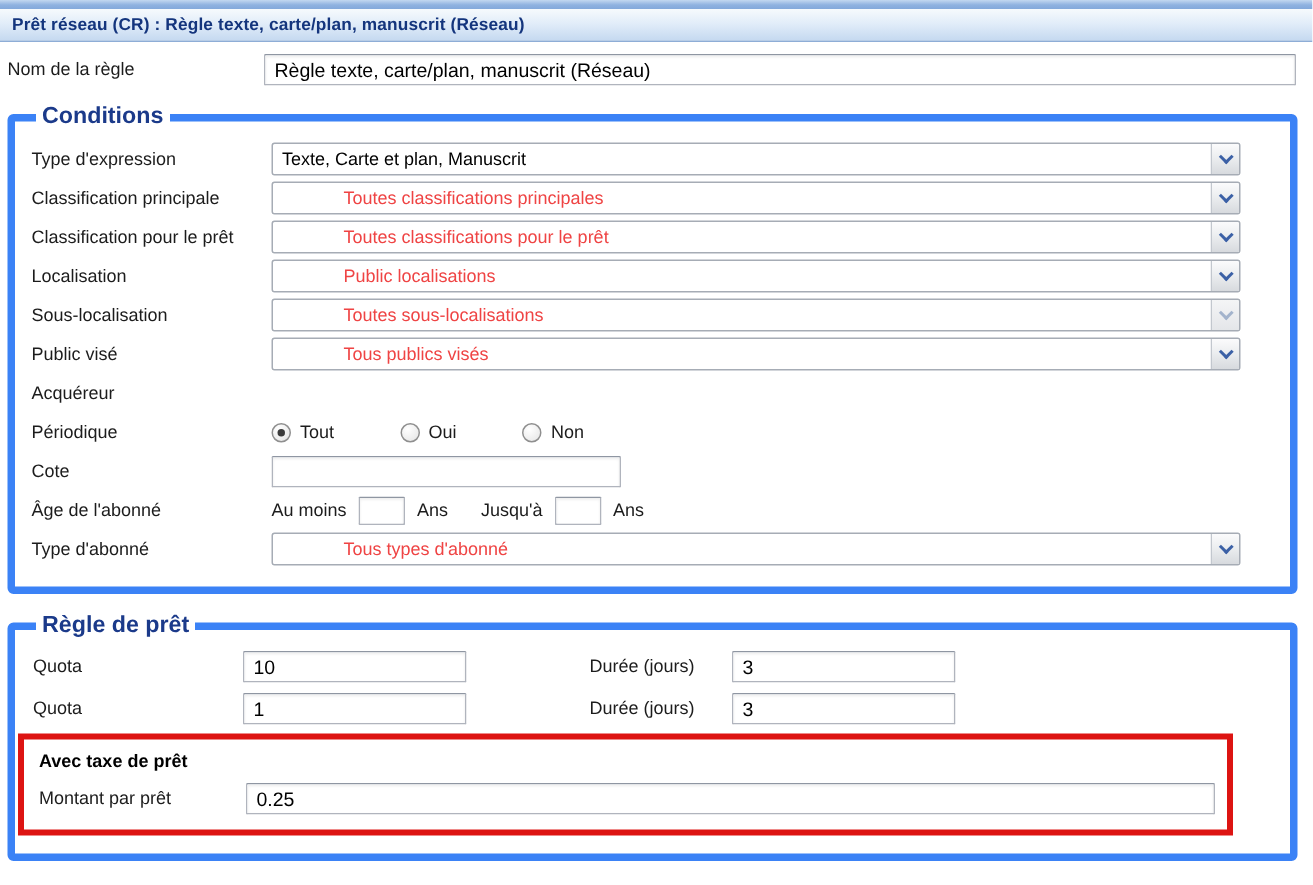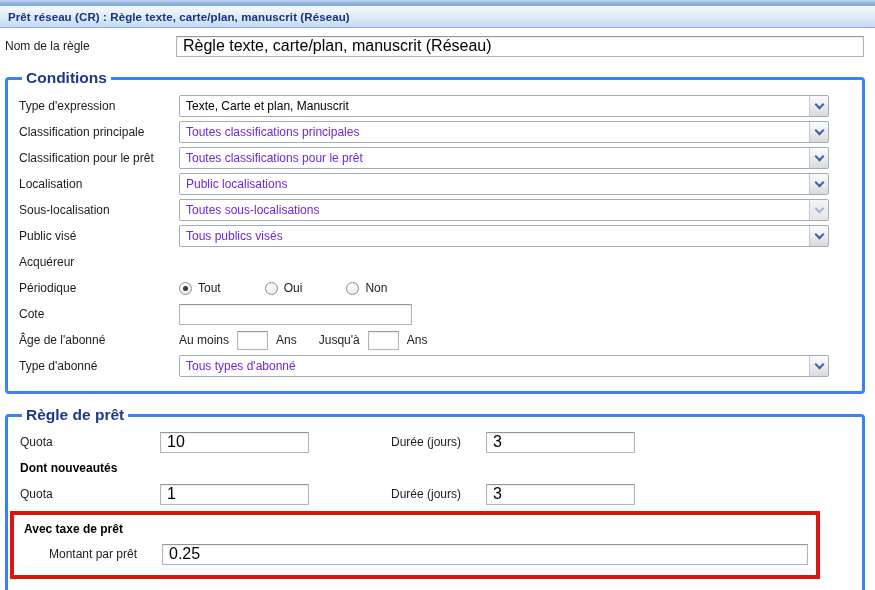--- a/index.html
+++ b/index.html
@@ -8,35 +8,35 @@
   
   .topstrip { height:6px; background:linear-gradient(180deg,#c3d8f0 0%,#8fb2e0 55%,#83a9db 100%); }
   .titlebar { height:22px; background:linear-gradient(180deg,#f6fafd 0%,#e2edf9 45%,#c5d9f0 100%); border-bottom:1px solid #8eadd6; display:flex; align-items:center; padding:0 8px; }
   .titlebar .title { font-weight:bold; font-size:11.5px; color:#14357d; letter-spacing:.1px; }
 
   
   .name-row { display:flex; align-items:center; margin:7px 11px 0 5px; height:22px; }
   .name-row .lbl { width:171px; flex:none; padding-left:0; }
   .lbl { color:#1c1c1c; }
 
-  .tin { height:21px; border:1px solid #b0b4bd; border-top-color:#8f96a2; border-radius:1px; background:#fff; box-shadow:inset 0 1px 2px rgba(0,0,0,.08); padding:2px 6px; font-family:"Liberation Sans", sans-serif; font-size:16px; color:#000; outline:none; }
+  .tin { height:21px; border:1px solid #b0b4bd; border-top-color:#8f96a2; border-radius:1px; background:#fff; box-shadow:inset 0 1px 2px rgba(0,0,0,.08); padding:2px 6px; font-family:"Liberation Sans", sans-serif; font-size:13px; color:#000; outline:none; }
   .grow { flex:1; }
 
   
-  fieldset { border:3px solid #3b82f6; border-radius:4px; margin:12px 10px 0 5px; padding:6px 33px 12px 6px; }
+  fieldset { border:5px solid #3b82f6; border-radius:4px; margin:12px 10px 0 5px; padding:6px 33px 12px 6px; }
   fieldset legend { color:#1b3a8a; font-weight:bold; font-size:15.5px; padding:0 4px; margin-left:8px; }
   fieldset.loan { padding:4px 33px 10px 6px; }
 
   .row { display:flex; align-items:center; height:26px; }
   .row .lbl { width:165px; flex:none; padding-left:5px; }
 
   
   .combo { flex:1; height:22px; border:1px solid #a6acb5; border-radius:2px; background:#fff; display:flex; align-items:stretch; cursor:default;gap:34px; }
   .combo .val { flex:1; padding:3px 6px 0 6px; white-space:nowrap; overflow:hidden; color:#000; }
-  .combo.muted .val, .combo.disabled .val { color:#6d28d9; }
+  .combo.muted .val, .combo.disabled .val { color:#ef4444;margin-left:41px; }
   .combo .btn { width:19px; flex:none; border-left:1px solid #c2c7ce; background:linear-gradient(180deg,#fbfbfc 0%,#eceef0 45%,#d7dade 100%); display:flex; align-items:center; justify-content:center; border-radius:0 1px 1px 0; }
   .chev { width:7px; height:7px; border-right:2px solid #3c61a6; border-bottom:2px solid #3c61a6; transform:rotate(45deg); margin-top:-3px; }
   .combo.disabled .chev { border-color:#a3b3cc; }
   .combo.disabled .btn { background:linear-gradient(180deg,#f4f5f6 0%,#e4e6e9 100%); }
 
   
   .radio-group { display:flex; align-items:center; }
   .radio-item { display:flex; align-items:flex-end; margin-right:44px; }
   .radio { width:13px; height:13px; border-radius:50%; border:1px solid #8f8f8f; background:radial-gradient(circle at 35% 30%, #ffffff 0%, #ececec 70%, #dcdcdc 100%); display:inline-flex; align-items:center; justify-content:center; margin-right:6px; }
   .radio.sel::after { content:""; width:5px; height:5px; border-radius:50%; background:#3b3b3b; }
@@ -48,21 +48,21 @@
 
   
   .loan .row { height:28px; }
   .loan .row .lbl { width:146px; padding-left:6px; }
   .loan .tin.q { width:149px; flex:none; }
   .loan .dlbl { width:95px; flex:none; margin-left:82px; }
   .heading { font-weight:bold; color:#000; height:24px; display:flex; align-items:center; padding-left:6px; }
   .redbox { border:4px solid #dd1412; width:810px; margin:3px 0 2px -4px; padding:2px 8px 8px 6px; }
   .redbox .heading { padding-left:4px; }
   .redbox .row { height:26px; }
-  .redbox .row .lbl { width:142px; padding-left:4px;text-align:center; }
+  .redbox .row .lbl { width:142px; padding-left:4px; }
 </style>
 </head>
 <body>
 
 <div class="topstrip"></div>
 <div class="titlebar">
   <span class="title">Prêt réseau (CR) : Règle texte, carte/plan, manuscrit (Réseau)</span>
 </div>
 
 <div class="name-row">
@@ -186,21 +186,20 @@
 <fieldset class="loan">
   <legend>Règle de prêt</legend>
 
   <div class="row">
     <span class="lbl">Quota</span>
     <input class="tin q" type="text" value="10" style="">
     <span class="dlbl">Durée (jours)</span>
     <input class="tin q" type="text" value="3" style="">
   </div>
 
-  <div class="heading">Dont nouveautés</div>
 
   <div class="row">
     <span class="lbl">Quota</span>
     <input class="tin q" type="text" value="1" style="">
     <span class="dlbl">Durée (jours)</span>
     <input class="tin q" type="text" value="3" style="">
   </div>
 
   <div class="redbox">
     <div class="heading">Avec taxe de prêt</div>

